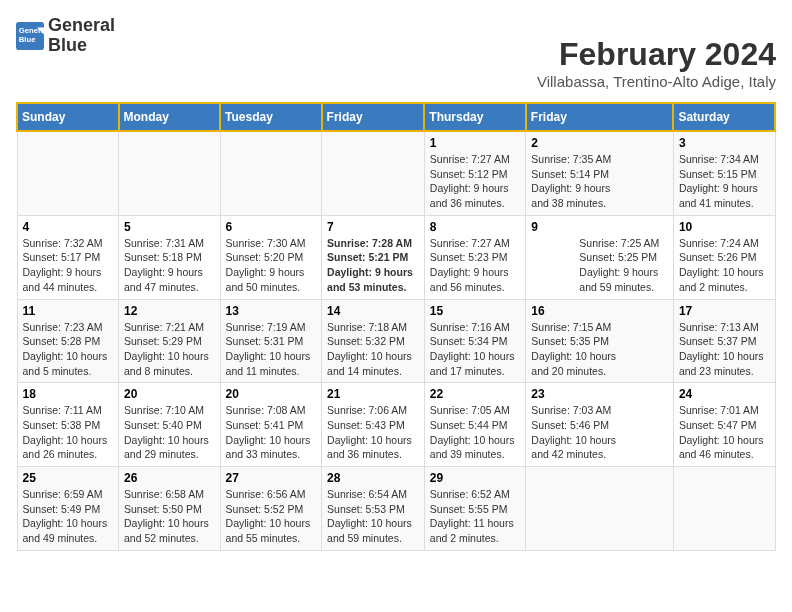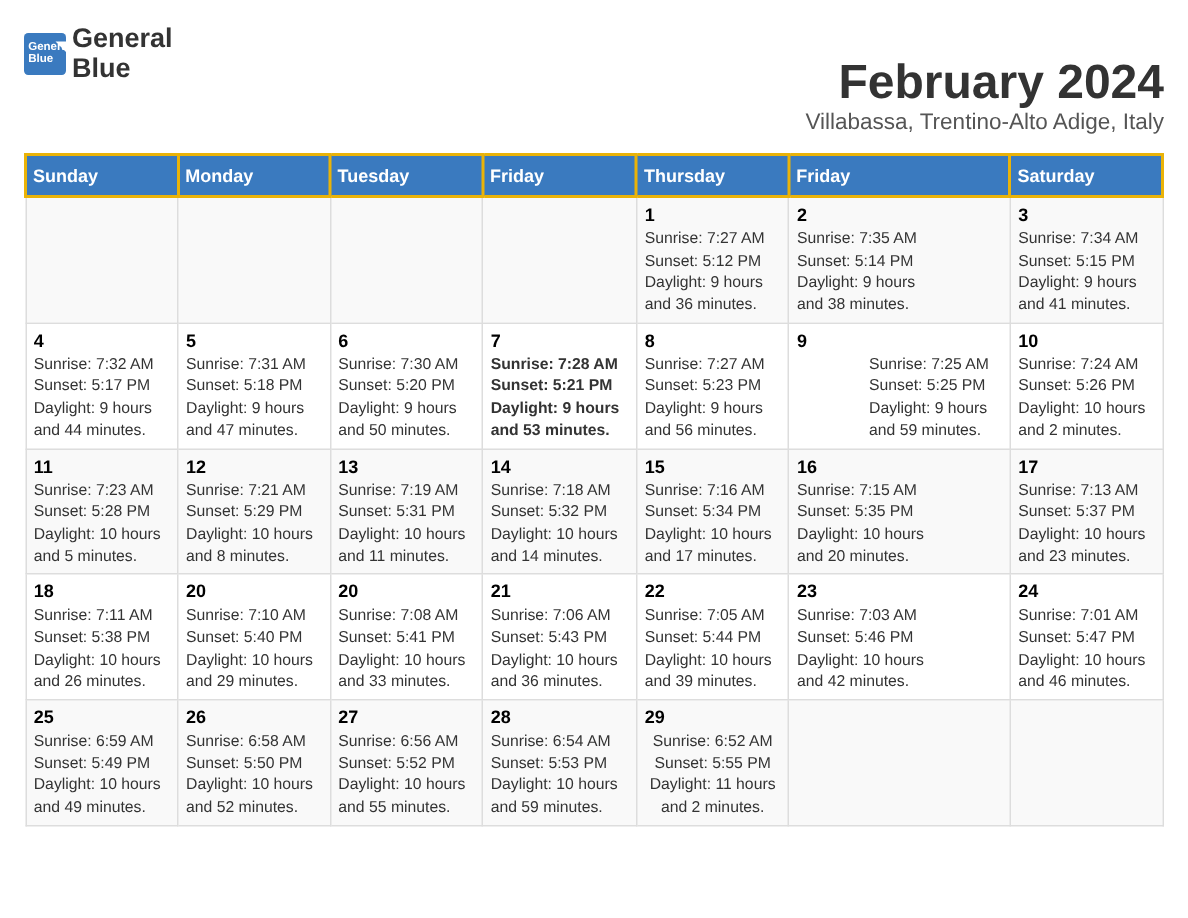--- a/index.html
+++ b/index.html
@@ -321,21 +321,21 @@
         </td>
         <td>
           <div class="day-number">28</div>
           <div class="day-info" style="white-space: pre-line;">Sunrise: 6:54 AM
 Sunset: 5:53 PM
 Daylight: 10 hours
 and 59 minutes.</div>
         </td>
         <td>
           <div class="day-number">29</div>
-          <div class="day-info" style="white-space: pre-line; text-align: center;">Sunrise: 6:52 AM
+          <div class="day-info" style="white-space: pre-line;">Sunrise: 6:52 AM
 Sunset: 5:55 PM
 Daylight: 11 hours
 and 2 minutes.</div>
         </td>
         <td></td>
         <td></td>
       </tr>
     </tbody>
 </table>
 

